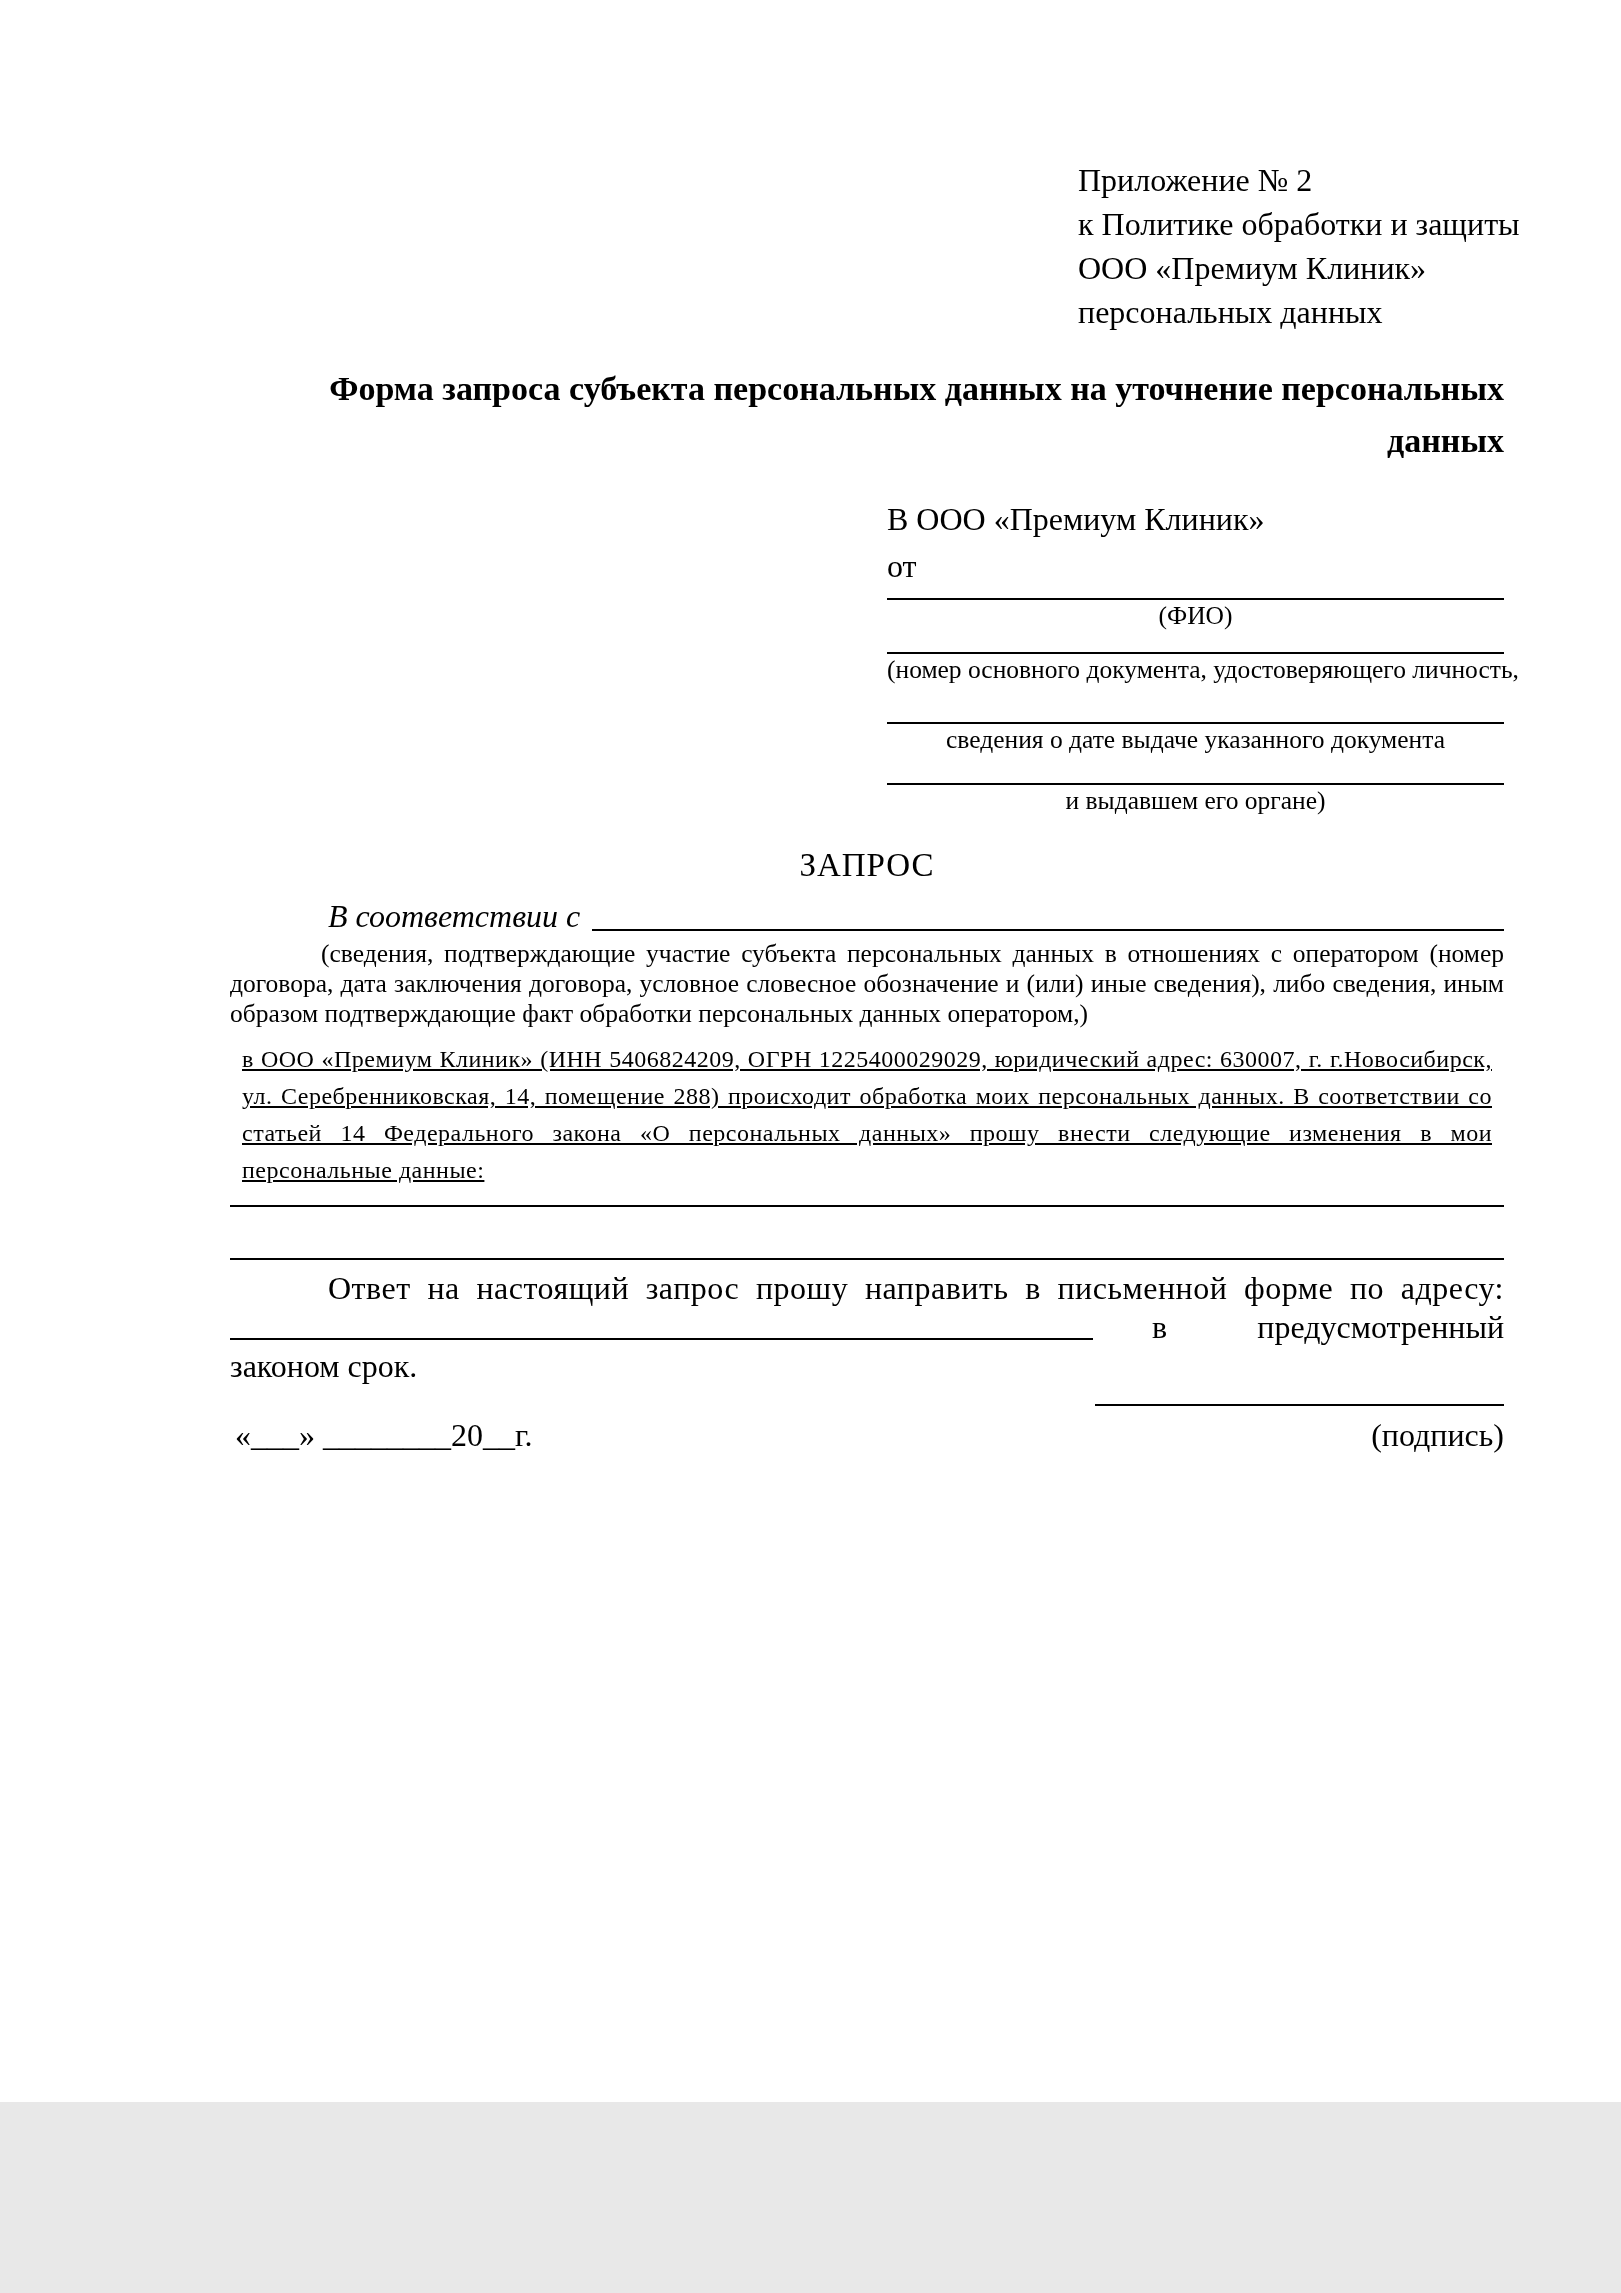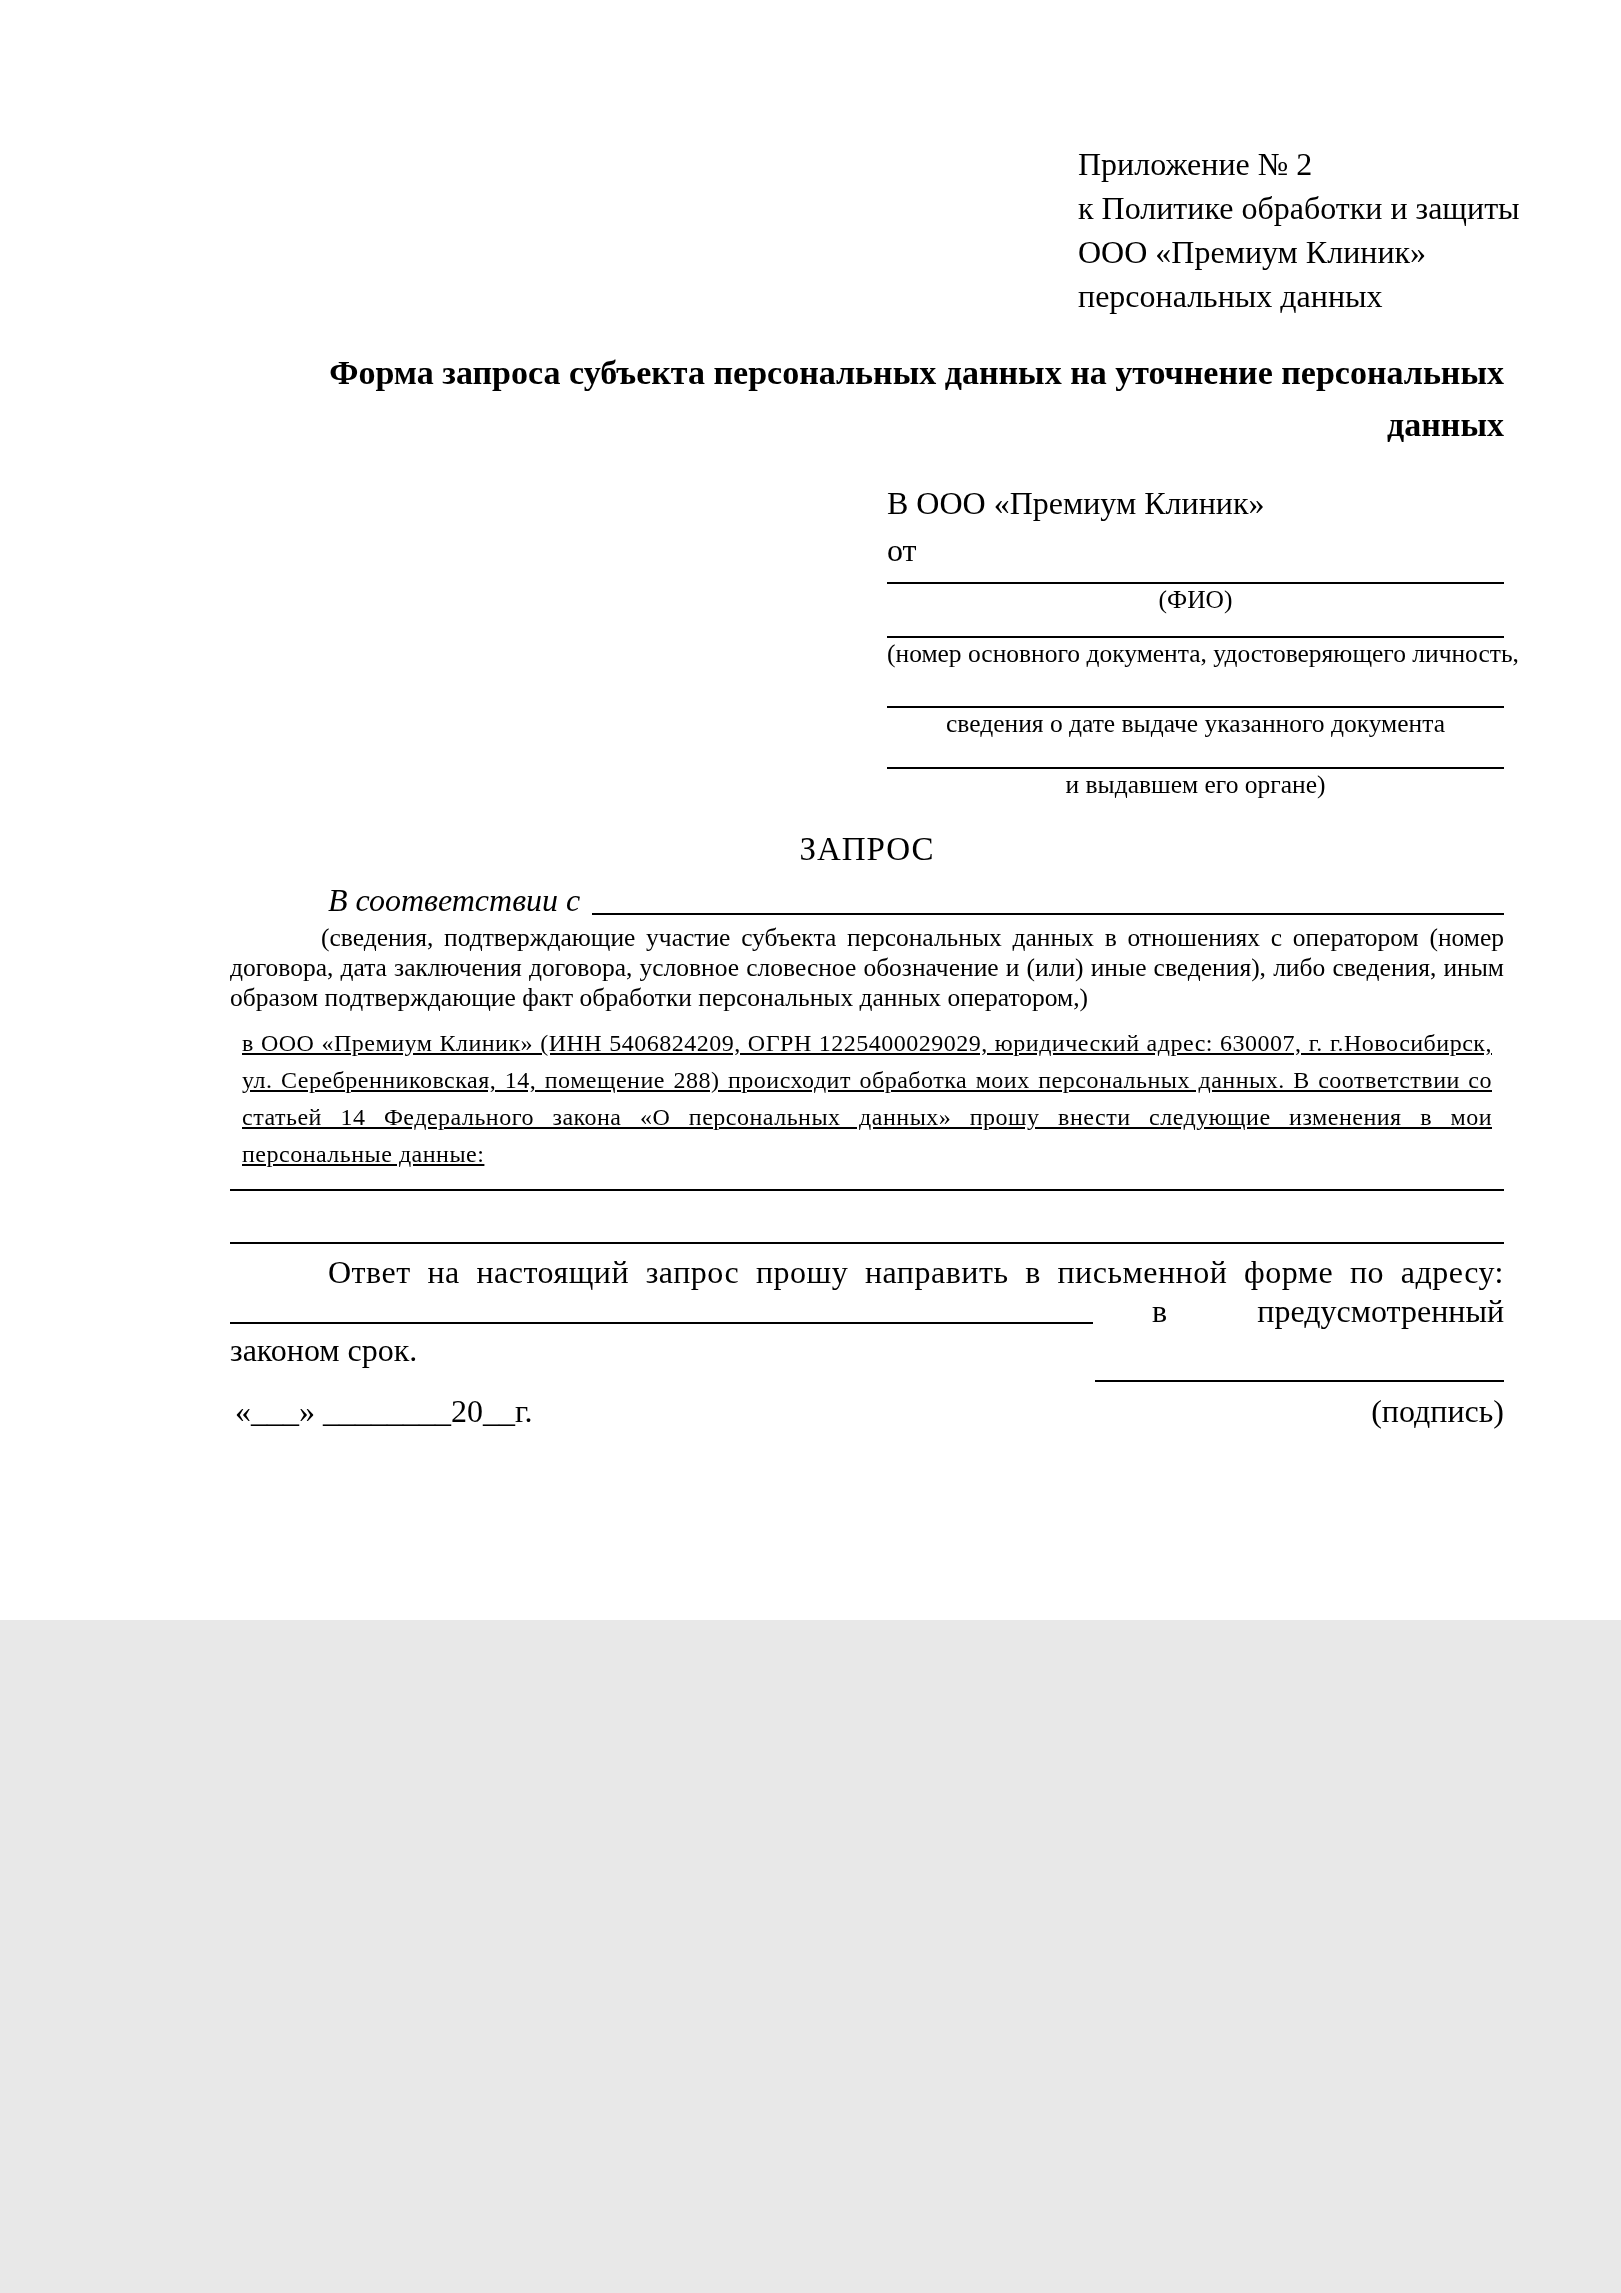--- a/index.html
+++ b/index.html
@@ -1,25 +1,25 @@
 <!DOCTYPE html>
 <html lang="ru"><head>
 <meta charset="utf-8">
 <style>
   html,body{margin:0;padding:0;background:#e8e8e8;}
   .page{
     position:relative;
-    width:1621px;height:1620px;
+    width:1621px;height:2102px;
     background:#ffffff;
     margin:0 auto;
     font-family:"Liberation Serif","DejaVu Serif",serif;
     color:#000;
     overflow:hidden;
     box-sizing:border-box;
-    padding:0 117px 0 230px; 
+    padding:16px 117px 0 230px; 
   }
   .appendix{
     margin-top:142px;
     margin-left:848px;
     font-size:32px;line-height:44px;
     white-space:nowrap;
   }
   .doc-title{
     margin:29px 0 0 0;
     font-size:34px;line-height:52px;
@@ -81,21 +81,21 @@
   }
   .response-row{
     display:flex;align-items:flex-end;
     height:41px;
     font-size:32px;line-height:41px;
   }
   .response-row .addr-fill{flex:0 0 863px;border-bottom:2.9px solid #000;margin-bottom:7.8px;height:0;}
   .response-row .spread{flex:1;display:flex;justify-content:space-between;padding-left:59px;}
   .closing-line{font-size:32px;line-height:37px;}
   .footer-row{
-    margin-top:11px;
+    margin-top:19px;
     display:flex;justify-content:space-between;align-items:flex-end;
     font-size:32px;line-height:45px;
   }
   .footer-row .date-part{padding-left:4.9px;white-space:nowrap;}
   .sig{display:flex;align-items:flex-end;flex-direction:column;}
   .sig-blank{display:inline-block;width:409px;border-bottom:2.9px solid #000;margin-bottom:7.8px;height:0;}
 </style>
 </head>
 <body>
 

